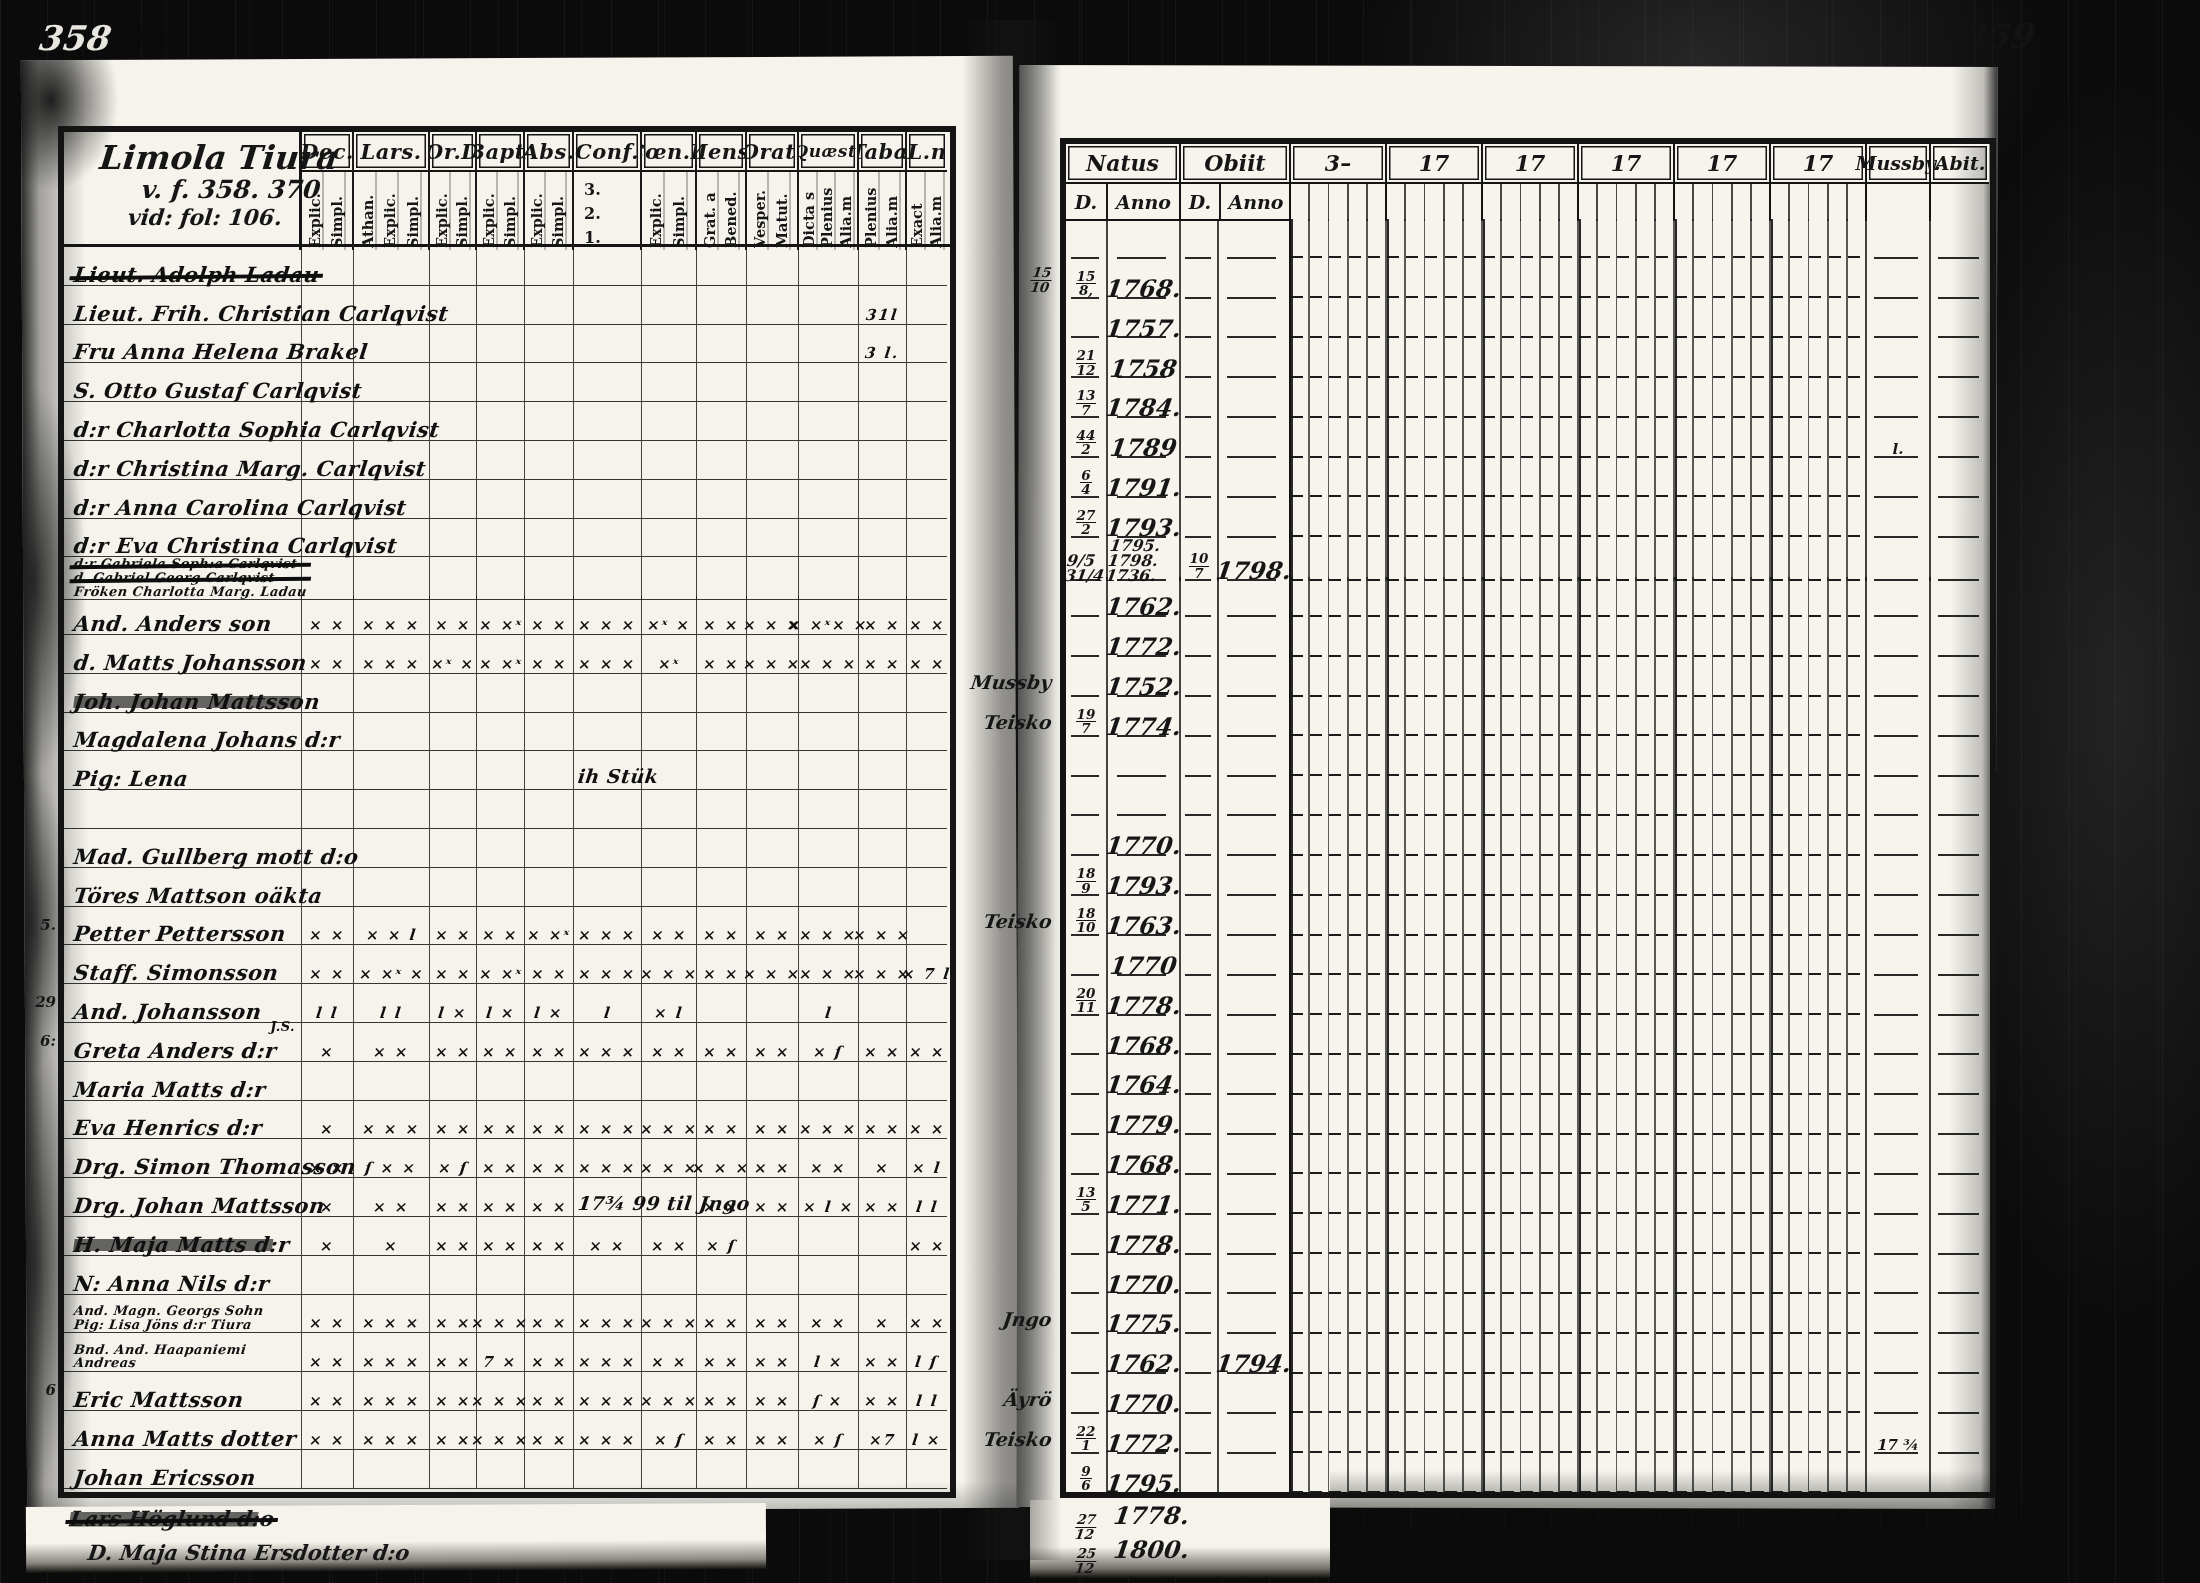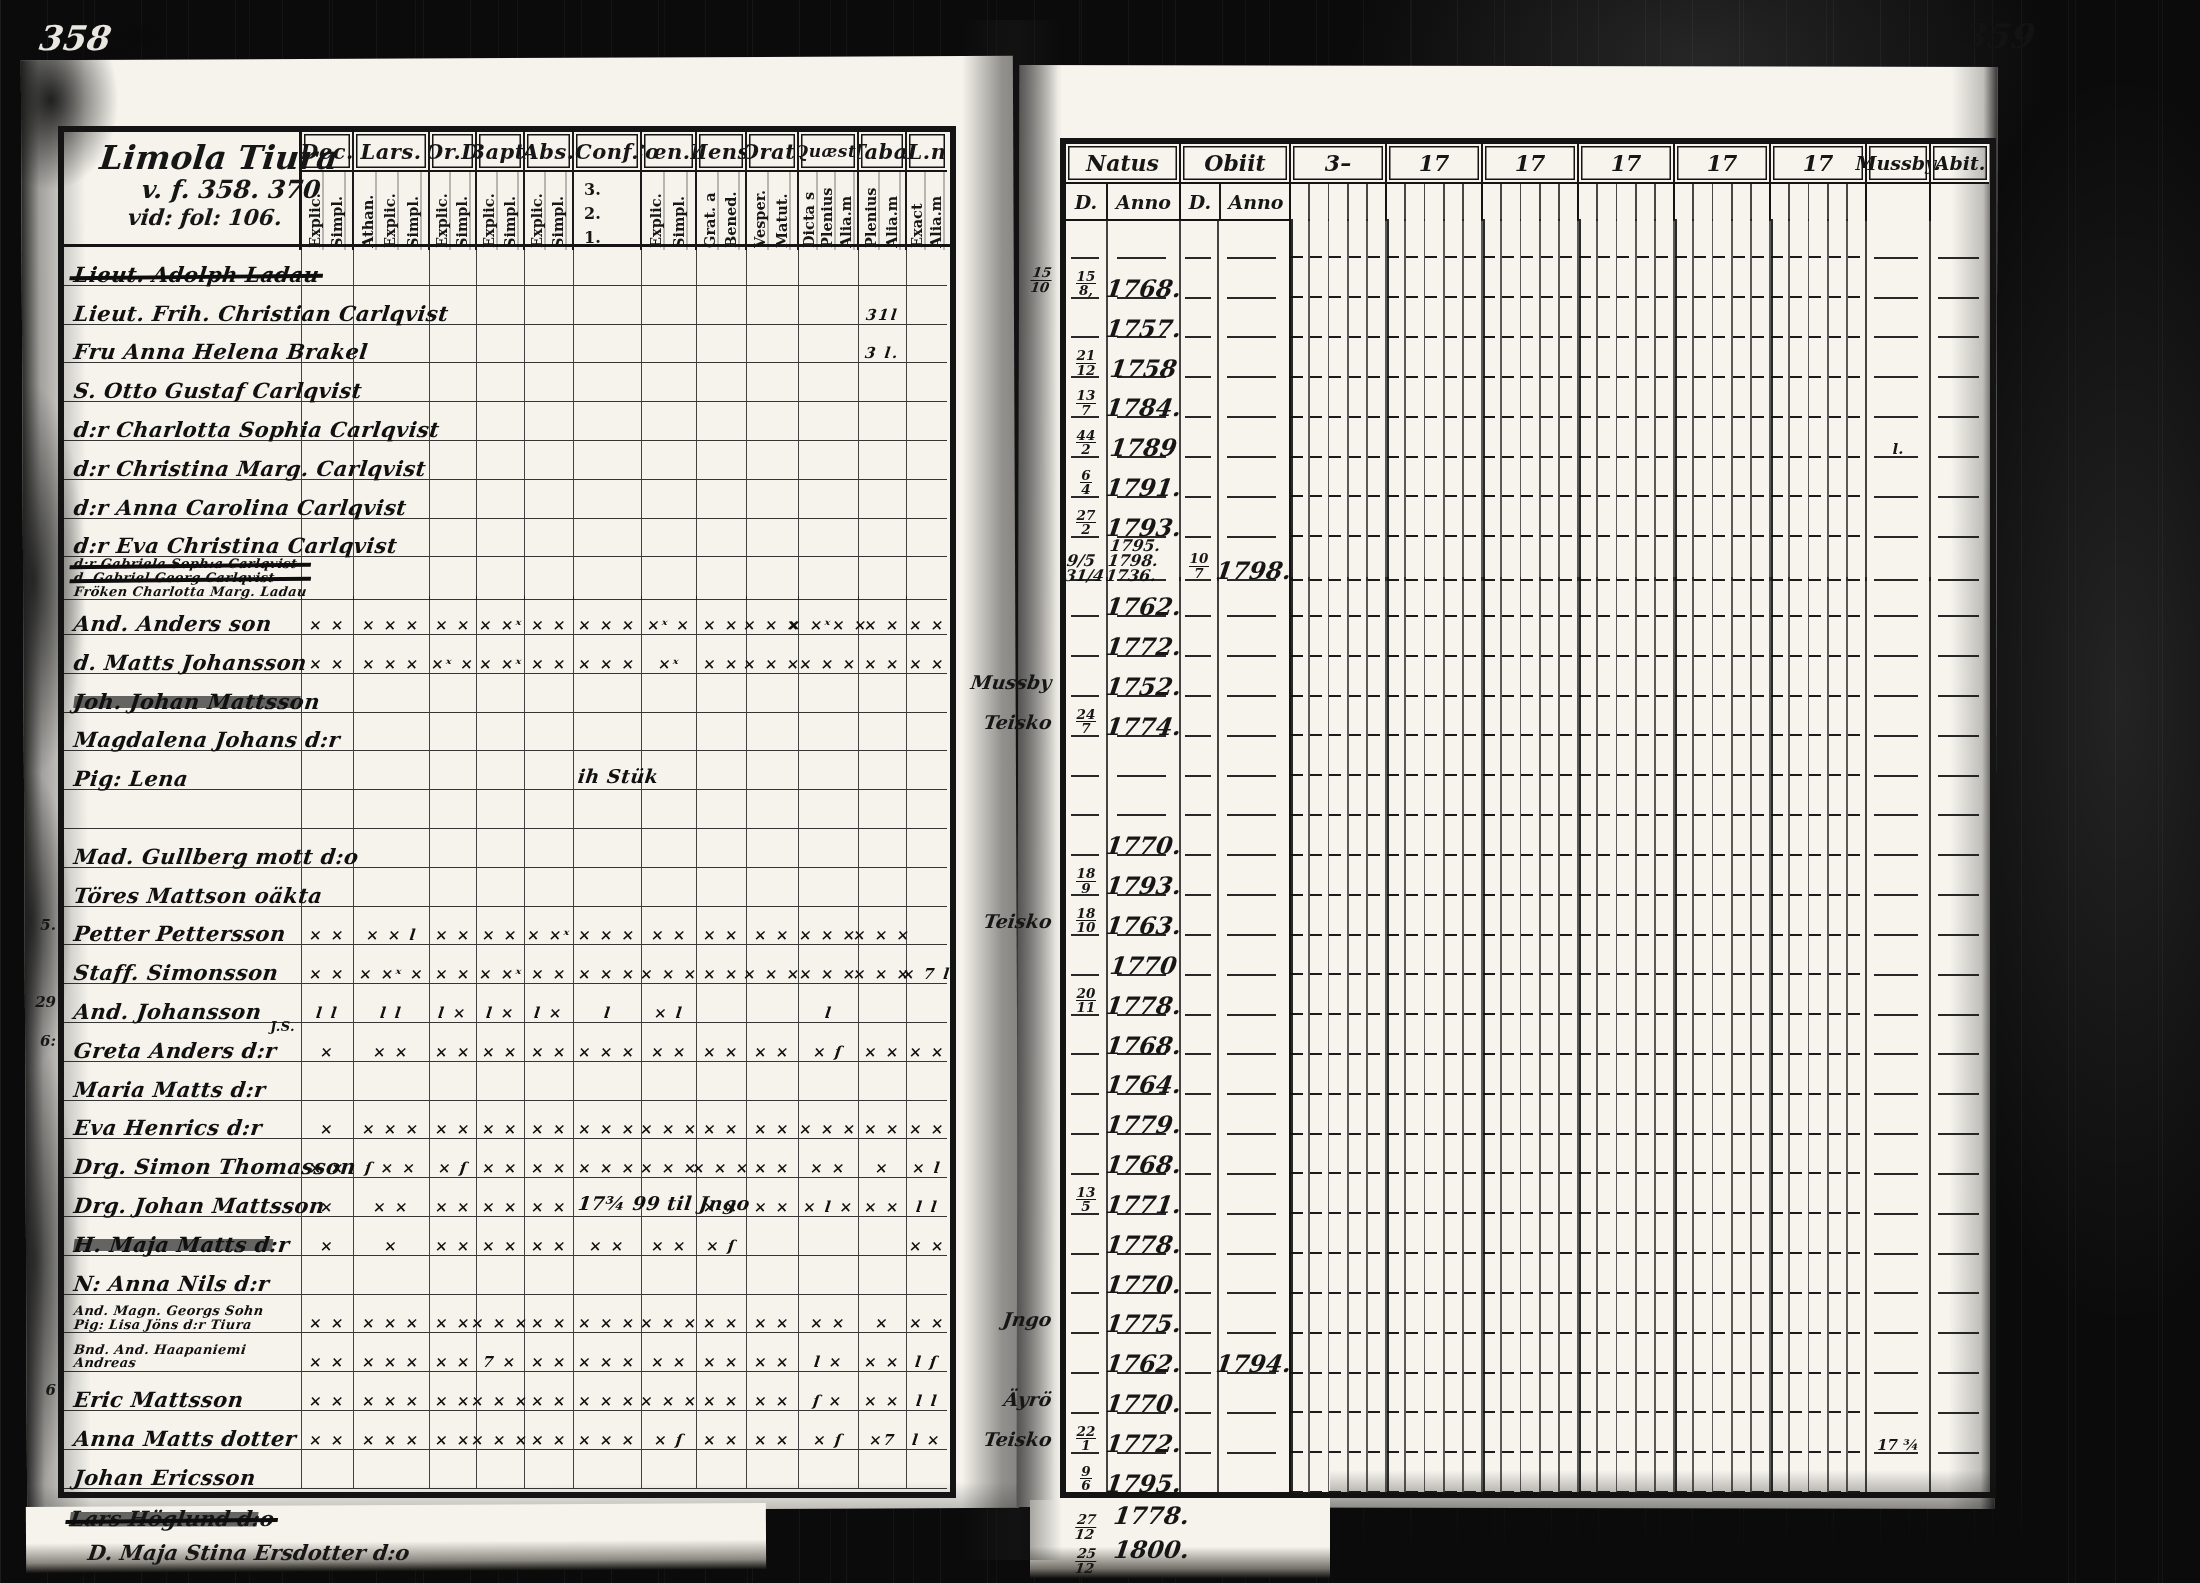--- a/index.html
+++ b/index.html
@@ -1346,21 +1346,21 @@
           </div>
           <div class="rcell dash"></div>
           <div class="rcell dash"></div>
           <div class="rcell yearspan"></div>
           <div class="rcell dash"></div>
           <div class="rcell dash"></div>
         </div>
         <div class="rrow">
           <div class="rcell dash">
             <span class="frac">
-              <span class="nu">24</span>
+              <span class="nu">19</span>
               <span>7</span>
             </span>
             <span class="rmargin" style="margin-right: 14px;">Teisko</span>
           </div>
           <div class="rcell dash">
             <span class="annoTx">1774.</span>
           </div>
           <div class="rcell dash"></div>
           <div class="rcell dash"></div>
           <div class="rcell yearspan"></div>

